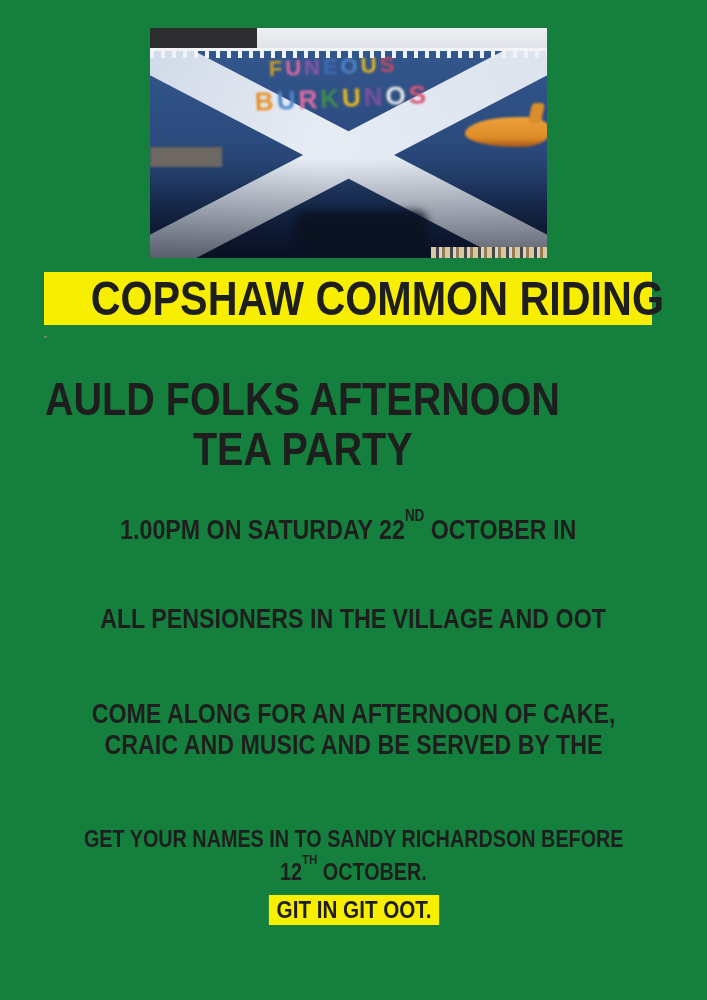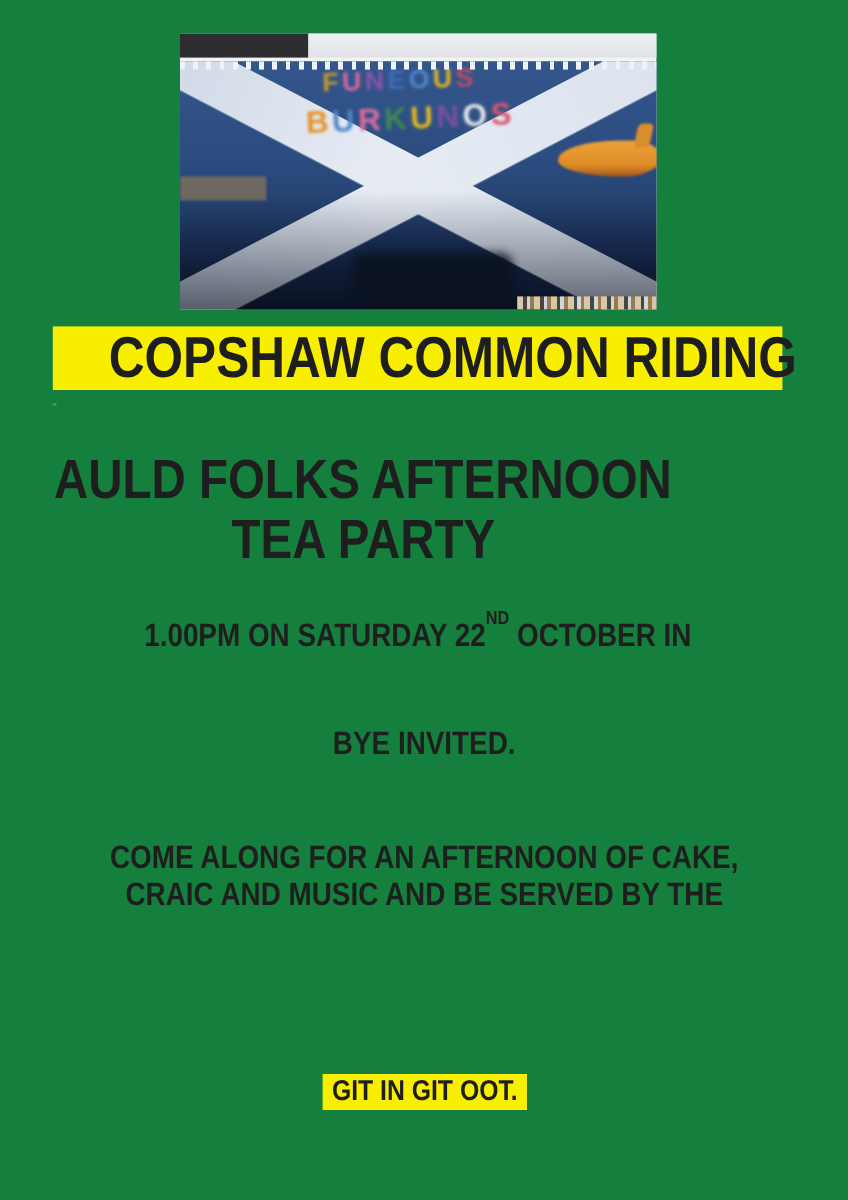--- a/index.html
+++ b/index.html
@@ -117,28 +117,34 @@
     <div class="line"><span class="squeeze">TEA PARTY</span></div>
   </div>
 
   <div class="when-block">
     <div class="line">
       <span class="squeeze"><span>1.00PM ON SATURDAY 22</span><sup class="ord">ND</sup><span> OCTOBER IN</span></span>
     </div>
   </div>
 
   <div class="invite-block">
-    <div class="line"><span class="squeeze">BYE INVITED.</span></div>
+    <div class="line"><span class="squeeze">ALL PENSIONERS IN THE VILLAGE AND OOT</span></div>
   </div>
 
   <div class="details-block">
     <div class="line"><span class="squeeze">COME ALONG FOR AN AFTERNOON OF CAKE,</span></div>
     <div class="line"><span class="squeeze">CRAIC AND MUSIC AND BE SERVED BY THE</span></div>
   </div>
 
+  <div class="rsvp-block">
+    <div class="line"><span class="squeeze">GET YOUR NAMES IN TO SANDY RICHARDSON BEFORE</span></div>
+    <div class="line">
+      <span class="squeeze"><span>12</span><sup class="ord">TH</sup><span> OCTOBER.</span></span>
+    </div>
+  </div>
 
   <div class="footer-block">
     <div class="line">
       <span class="squeeze"><span class="hl-yellow-inline">GIT IN GIT OOT.</span></span>
     </div>
   </div>
 
 </div>
 
 </body></html>

